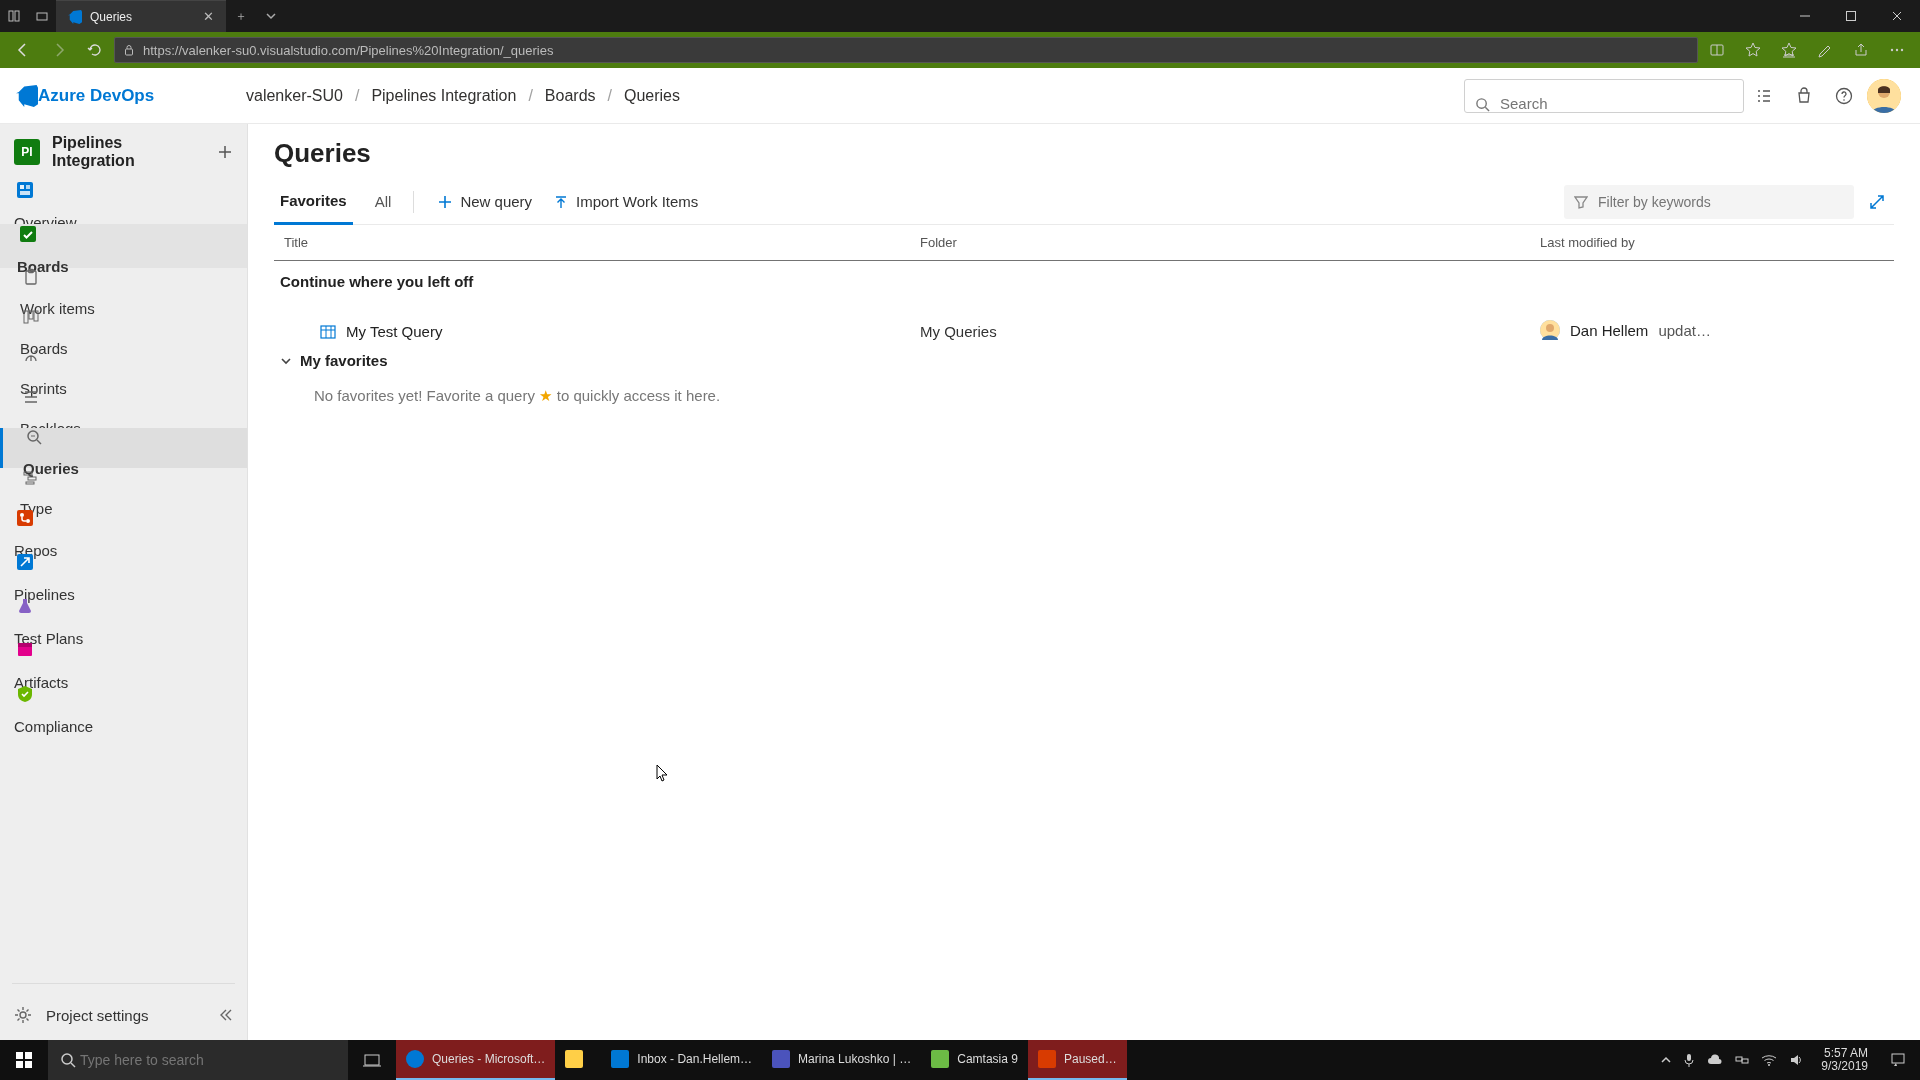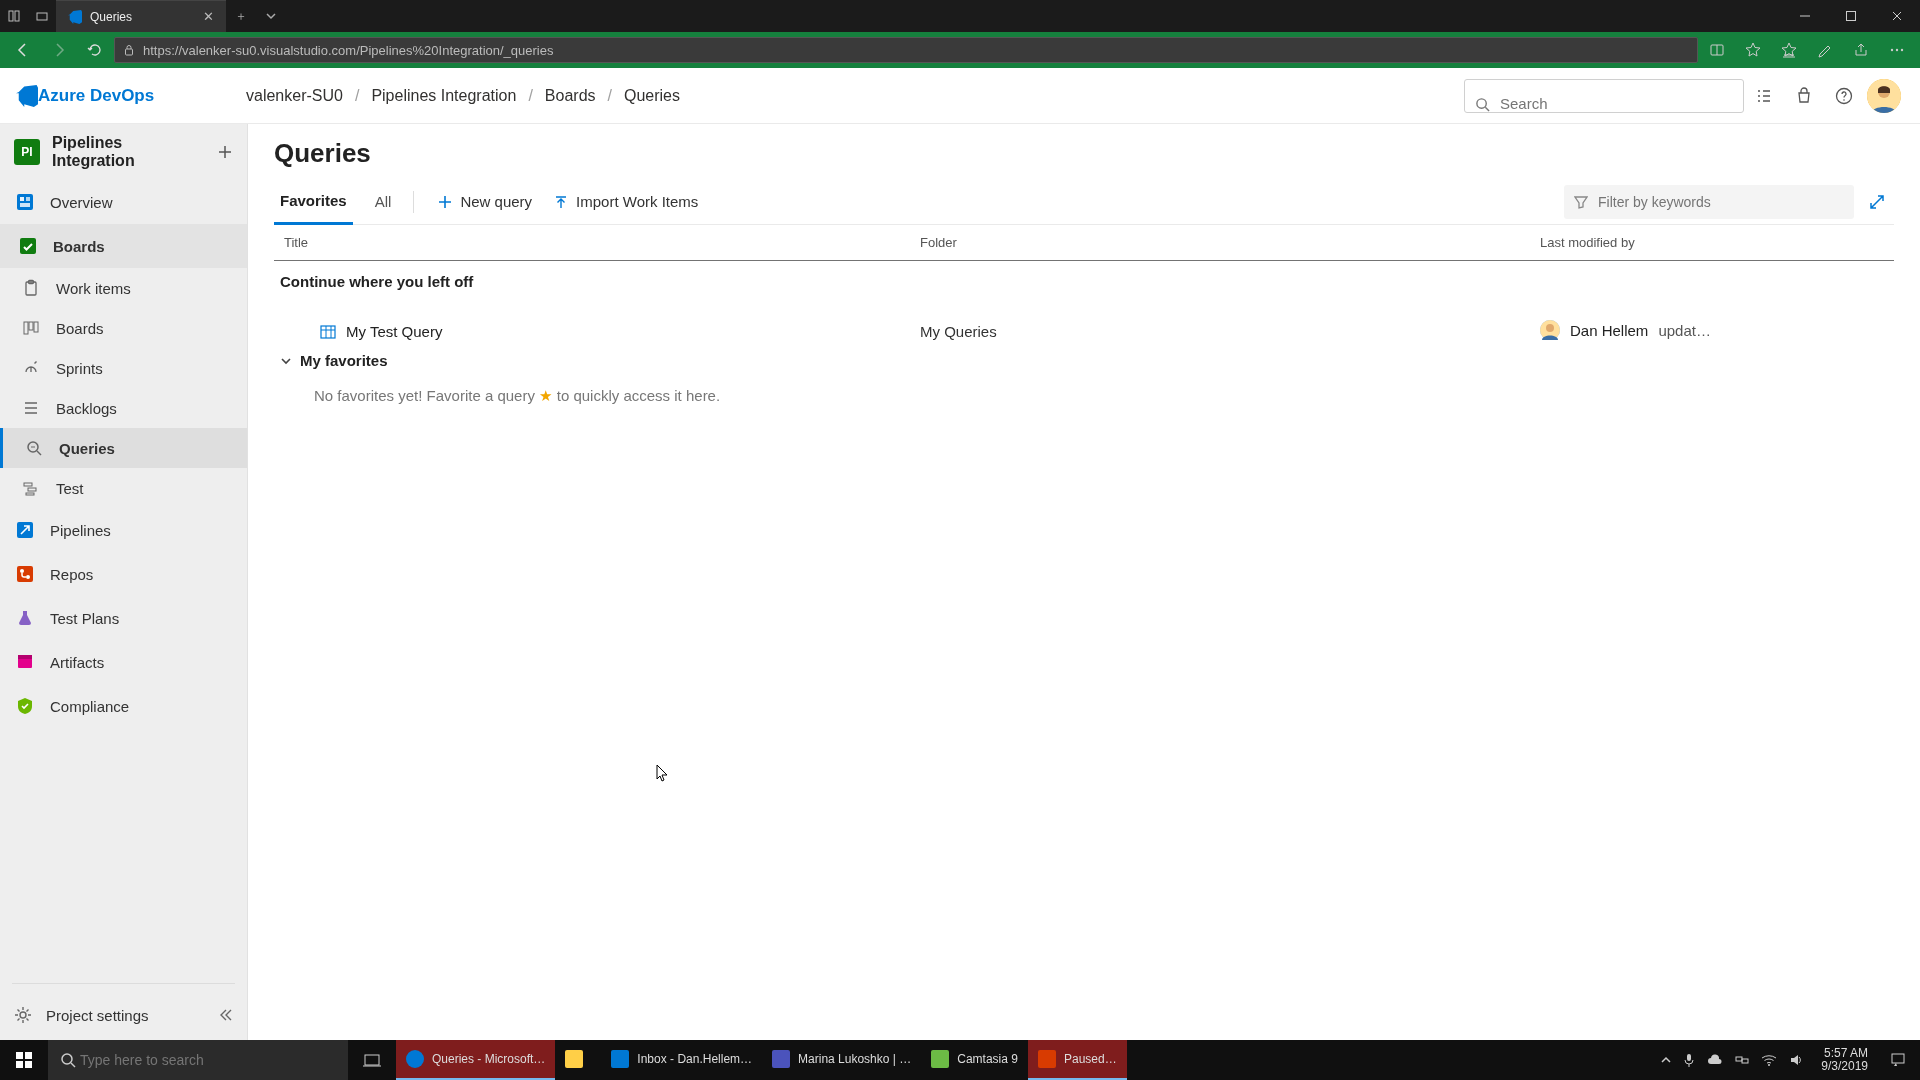--- a/index.html
+++ b/index.html
@@ -18,21 +18,21 @@
   }
   .browser-tab .tab-icon { width:14px; height:14px; }
   .browser-tab .tab-title { flex: 1; color: #eee; font-size: 12px; }
   .browser-tab .tab-close { color: #bbb; font-size: 13px; }
   .tab-add { width: 30px; display:flex; align-items:center; justify-content:center; color:#aaa; }
   .tab-dd  { width: 30px; display:flex; align-items:center; justify-content:center; color:#aaa; }
   .titlebar-spacer { flex:1; }
   .win-btn { width: 46px; display:flex; align-items:center; justify-content:center; color:#ccc; }
 
   .browser-addrbar {
-    height: 36px; background: #15803d; display: flex; align-items: center; padding: 0 6px;
+    height: 36px; background: #4d7c0f; display: flex; align-items: center; padding: 0 6px;
     color: #ddd; font-size: 13px; gap: 2px;
   }
   .abtn { width: 34px; height: 36px; display:flex; align-items:center; justify-content:center; color:#ccc; }
   .urlfield {
     flex: 1; height: 26px; background: #3a3a3a; border: 1px solid #555; border-radius: 2px;
     display: flex; align-items: center; padding: 0 8px; gap: 8px; color:#bbb;
   }
   .urlfield .lock { width:12px; color:#bbb; }
   .urlfield .url  { color:#bbb; font-size: 13px; }
 
@@ -57,21 +57,21 @@
 
   .app-body { flex:1; display:flex; min-height:0; }
 
   
   .sidebar { width: 248px; background:#eeeeee; border-right:1px solid #e1e1e1; display:flex; flex-direction:column; }
   .project-row { display:flex; align-items:center; height:56px; padding:0 14px; gap:12px; }
   .project-badge { width:26px; height:26px; background:#107c10; color:#fff; font-size:12px; font-weight:600; display:flex; align-items:center; justify-content:center; border-radius:3px; }
   .project-name { font-weight:600; font-size:16px; color:#222; flex:1; }
   .project-add { color:#555; }
 
-  .navitem { display:flex; align-items:center; height:44px; padding:0 14px; gap:14px; font-size:15px; color:#333; }
+  .navitem { display:flex; height:44px; padding:0 14px; gap:14px; font-size:15px; color:#333;flex-direction:column; }
   .navitem .nicon { width:22px; display:flex; align-items:center; justify-content:center; }
   .navitem.sub { padding-left: 20px; height:40px; font-size:15px; color:#333; }
   .navitem.sub .nicon { color:#666; }
   .navitem.group-active { background:#e3e3e3; font-weight:600; border-left:3px solid transparent; }
   .navitem.active { background:#dedede; font-weight:600; border-left:3px solid #0078d4; }
 
   .sidebar-spacer { flex:1; }
   .sidebar-divider { height:1px; background:#dcdcdc; margin: 0 12px 6px; }
   .project-settings { display:flex; align-items:center; height:50px; padding:0 14px; gap:14px; font-size:15px; color:#333; }
   .collapse-btn { margin-left:auto; color:#666; }
@@ -377,42 +377,42 @@
         <span>Queries</span>
       </div>
       <div class="navitem sub">
         <span class="nicon">
           <svg width="18" height="18" viewBox="0 0 18 18">
               <rect x="2" y="4" width="8" height="3" fill="none" stroke="#666"></rect>
               <rect x="6" y="9" width="8" height="3" fill="none" stroke="#666"></rect>
               <rect x="4" y="14" width="8" height="2" fill="none" stroke="#666"></rect>
             </svg>
         </span>
-        <span>Test</span>
-      </div>
-
-      <div class="navitem">
-        <span class="nicon">
-          <svg width="20" height="20" viewBox="0 0 20 20">
-              <rect x="2" y="2" width="16" height="16" rx="2" fill="#0078d4"></rect>
-              <path d="M6 14l8-8M9 6h5v5" stroke="#fff" stroke-width="1.6" fill="none"></path>
-            </svg>
-        </span>
-        <span>Pipelines</span>
-      </div>
+        <span>Type</span>
+      </div>
+
       <div class="navitem">
         <span class="nicon">
           <svg width="20" height="20" viewBox="0 0 20 20">
               <rect x="2" y="2" width="16" height="16" rx="2" fill="#d83b01"></rect>
               <circle cx="7" cy="7" r="2" fill="#fff"></circle>
               <circle cx="13" cy="13" r="2" fill="#fff"></circle>
               <path d="M7 9v2a2 2 0 0 0 2 2h2" stroke="#fff" stroke-width="1.5" fill="none"></path>
             </svg>
         </span>
         <span>Repos</span>
+      </div>
+      <div class="navitem">
+        <span class="nicon">
+          <svg width="20" height="20" viewBox="0 0 20 20">
+              <rect x="2" y="2" width="16" height="16" rx="2" fill="#0078d4"></rect>
+              <path d="M6 14l8-8M9 6h5v5" stroke="#fff" stroke-width="1.6" fill="none"></path>
+            </svg>
+        </span>
+        <span>Pipelines</span>
       </div>
       <div class="navitem">
         <span class="nicon">
           <svg width="20" height="20" viewBox="0 0 20 20">
               <path d="M8 3h4v4l4 8a2 2 0 0 1-2 2H6a2 2 0 0 1-2-2l4-8z" fill="#8661c5"></path>
             </svg>
         </span>
         <span>Test Plans</span>
       </div>
       <div class="navitem">

